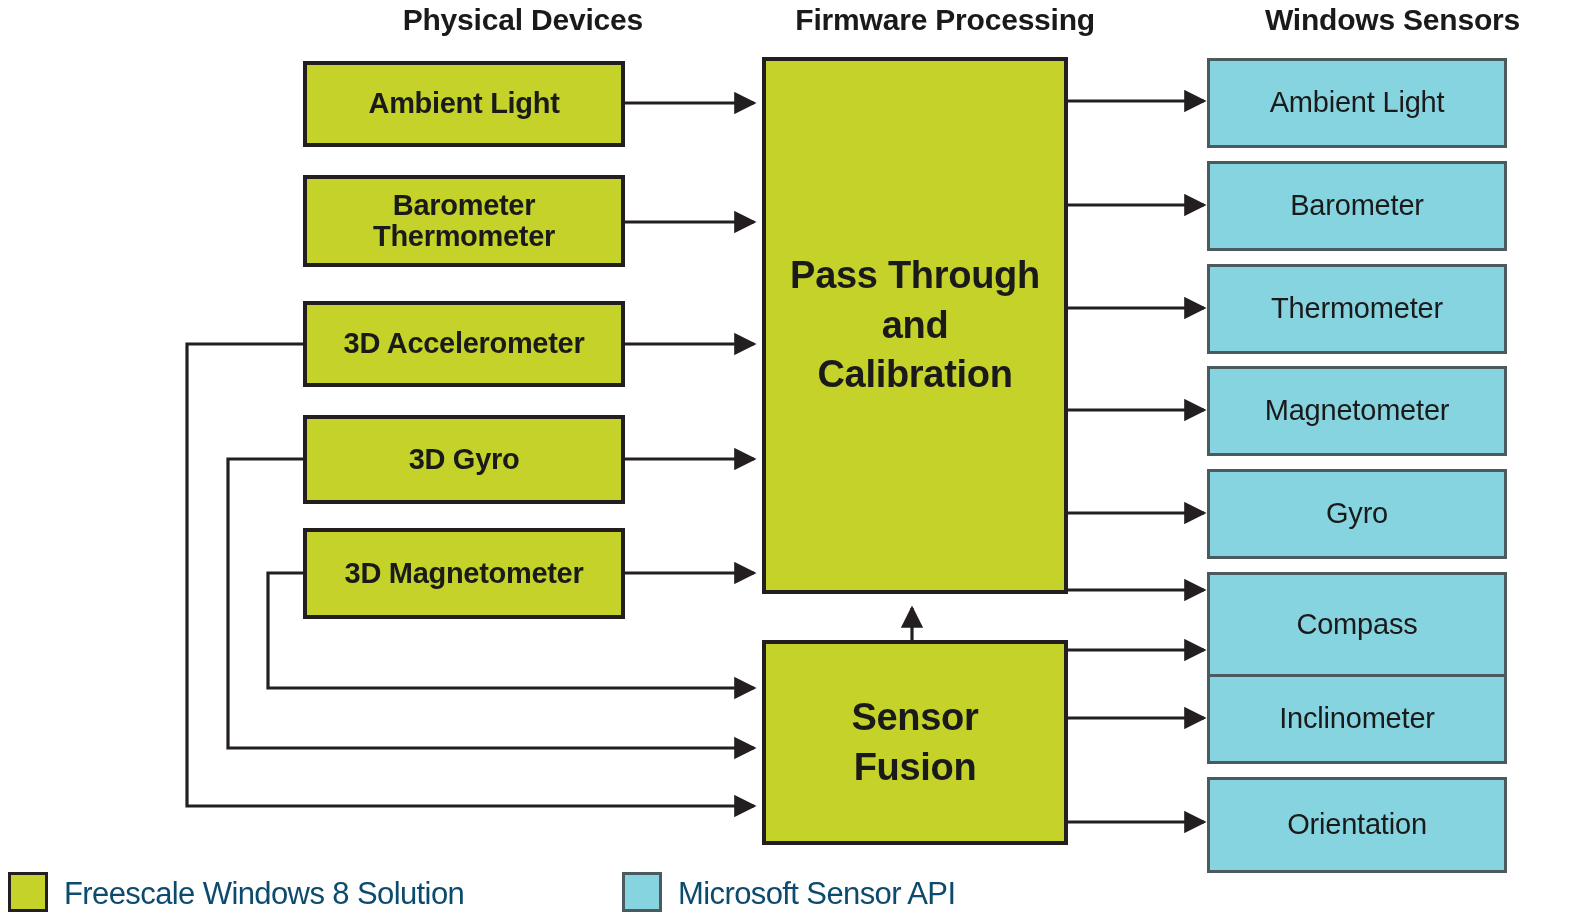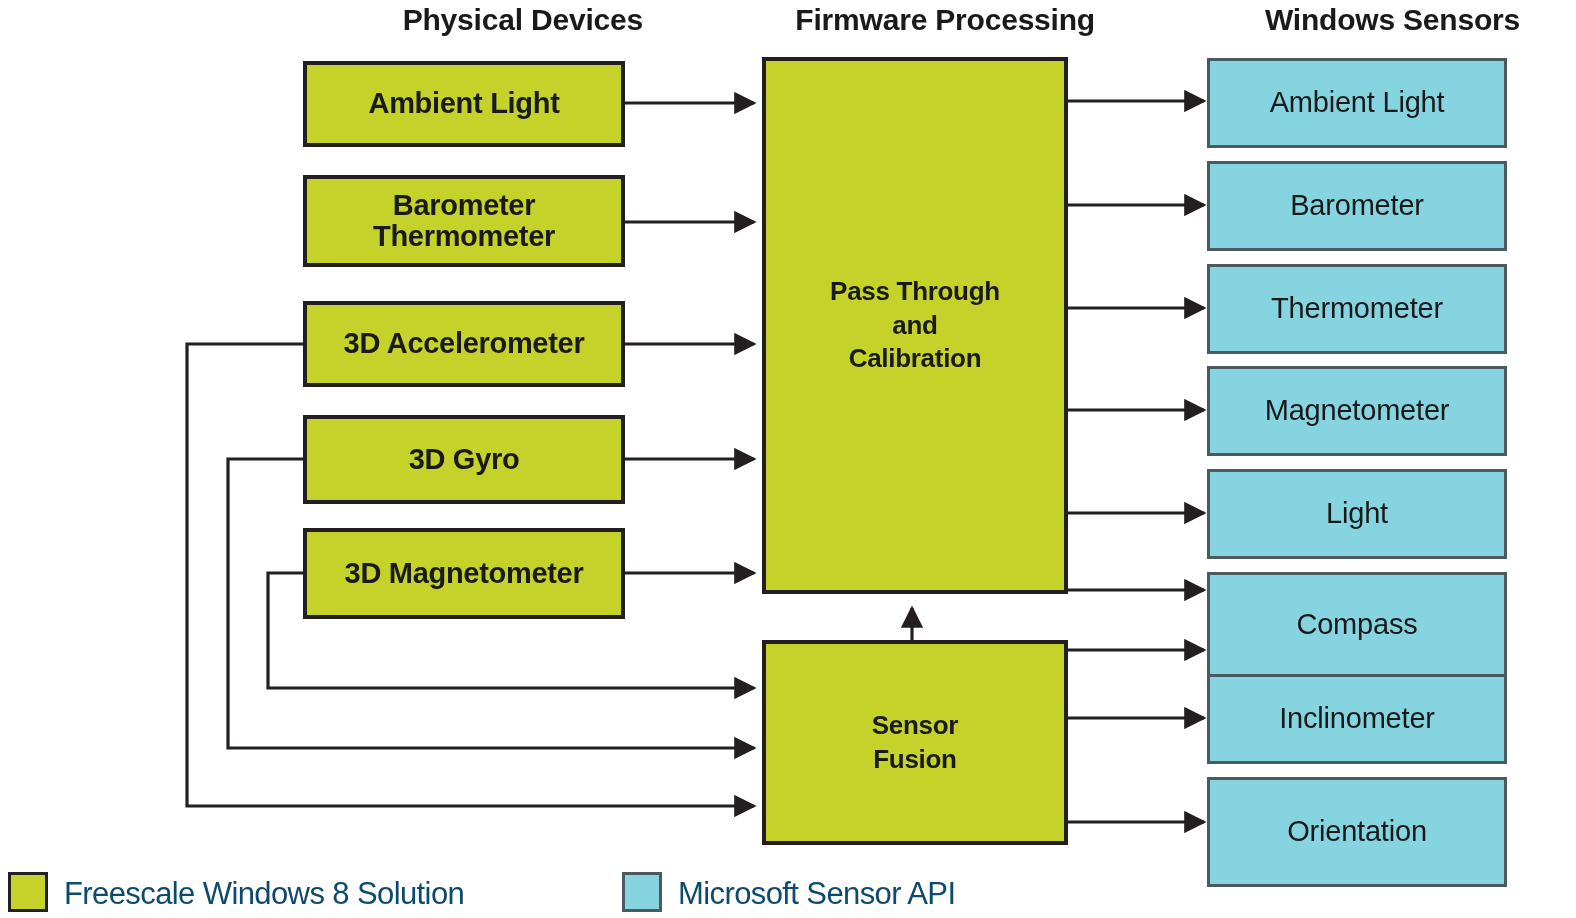--- a/index.html
+++ b/index.html
@@ -17,21 +17,21 @@
     position:absolute;box-sizing:border-box;display:flex;
     align-items:center;justify-content:center;text-align:center;
   }
   .node span{display:block;line-height:1.07;}
 
   .green{background:#c4d22a;border:4px solid #231f20;}
   .green span{font-weight:bold;font-size:29px;color:#1a1a1a;letter-spacing:-0.3px;}
   .blue{background:#86d4e0;border:3px solid #4a5a5e;}
   .blue span{font-weight:normal;font-size:29px;color:#1a1a1a;letter-spacing:-0.2px;}
 
-  .proc span{font-weight:bold;font-size:26px;line-height:1.3;}
+  .proc span{font-weight:bold;font-size:38px;line-height:1.3;}
 
   .legend-swatch{position:absolute;box-sizing:border-box;}
   .legend-label{position:absolute;font-size:31px;color:#0c4a6e;white-space:nowrap;
                 line-height:1;letter-spacing:-0.6px;}
 </style>
 </head>
 <body>
 
 <div id="stage">
 
@@ -109,29 +109,29 @@
   <div class="node blue" style="left:1207px;top:161px;width:300px;height:90px;">
     <span>Barometer</span>
   </div>
   <div class="node blue" style="left:1207px;top:264px;width:300px;height:90px;">
     <span>Thermometer</span>
   </div>
   <div class="node blue" style="left:1207px;top:366px;width:300px;height:90px;">
     <span>Magnetometer</span>
   </div>
   <div class="node blue" style="left:1207px;top:469px;width:300px;height:90px;">
-    <span>Light</span>
+    <span>Gyro</span>
   </div>
   <div class="node blue" style="left:1207px;top:572px;width:300px;height:106px;text-align:center;">
     <span>Compass</span>
   </div>
   <div class="node blue" style="left:1207px;top:674px;width:300px;height:90px;">
     <span>Inclinometer</span>
   </div>
-  <div class="node blue" style="left:1207px;top:777px;width:300px;height:110px;">
+  <div class="node blue" style="left:1207px;top:777px;width:300px;height:96px;">
     <span>Orientation</span>
   </div>
 
   <div class="legend-swatch green" style="left:8px;top:872px;width:40px;height:40px;border-width:3px;"></div>
   <div class="legend-label" style="left:64px;top:878px;">Freescale Windows 8 Solution</div>
 
   <div class="legend-swatch blue" style="left:622px;top:872px;width:40px;height:40px;border-width:3px;"></div>
   <div class="legend-label" style="left:678px;top:878px;">Microsoft Sensor API</div>
 
 </div>

